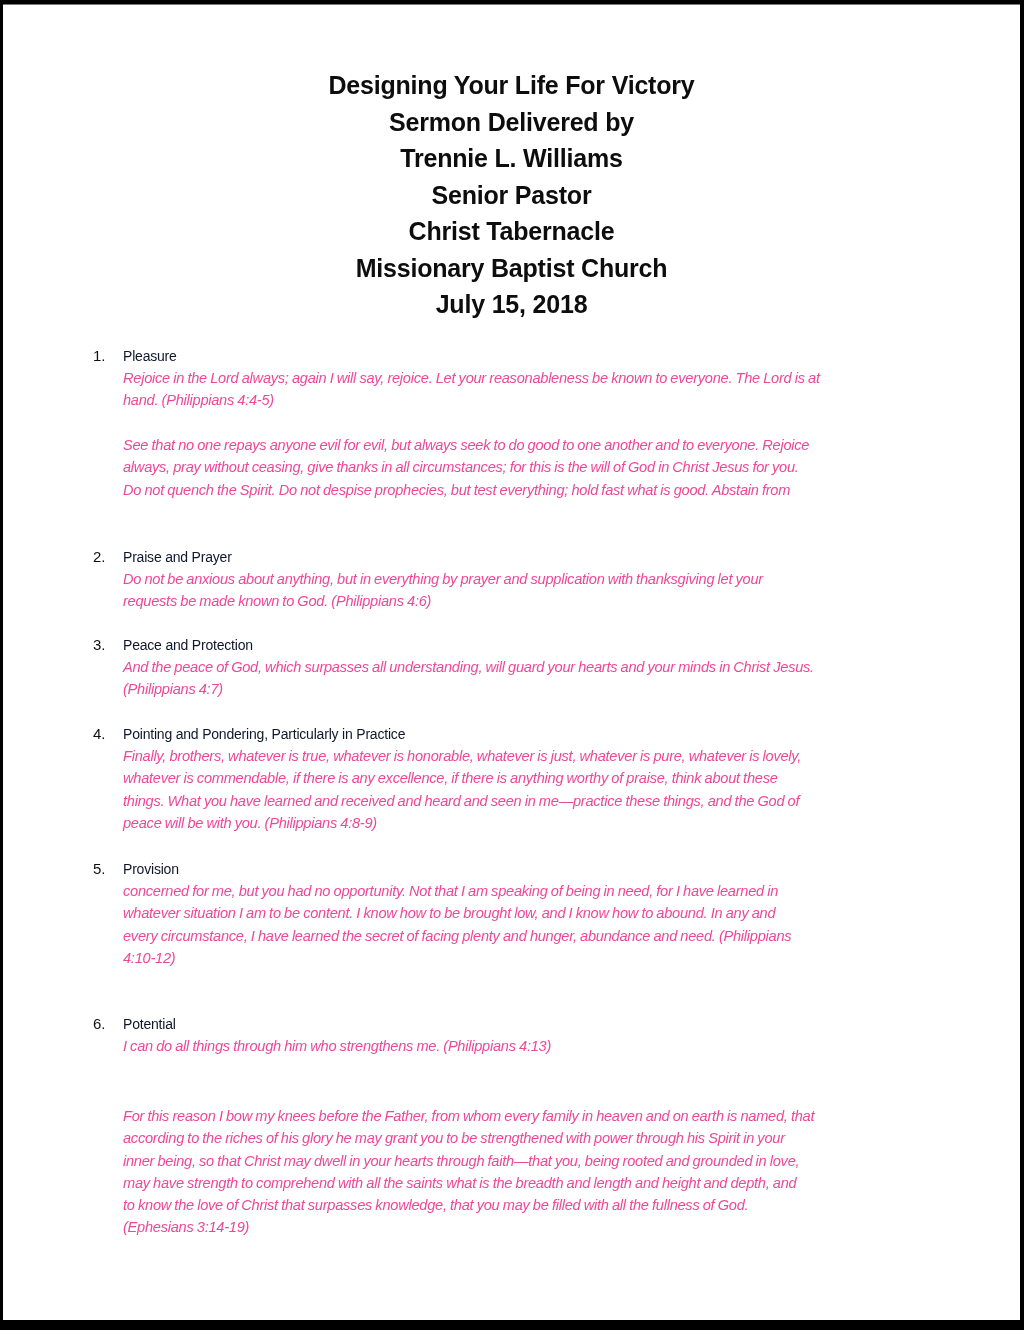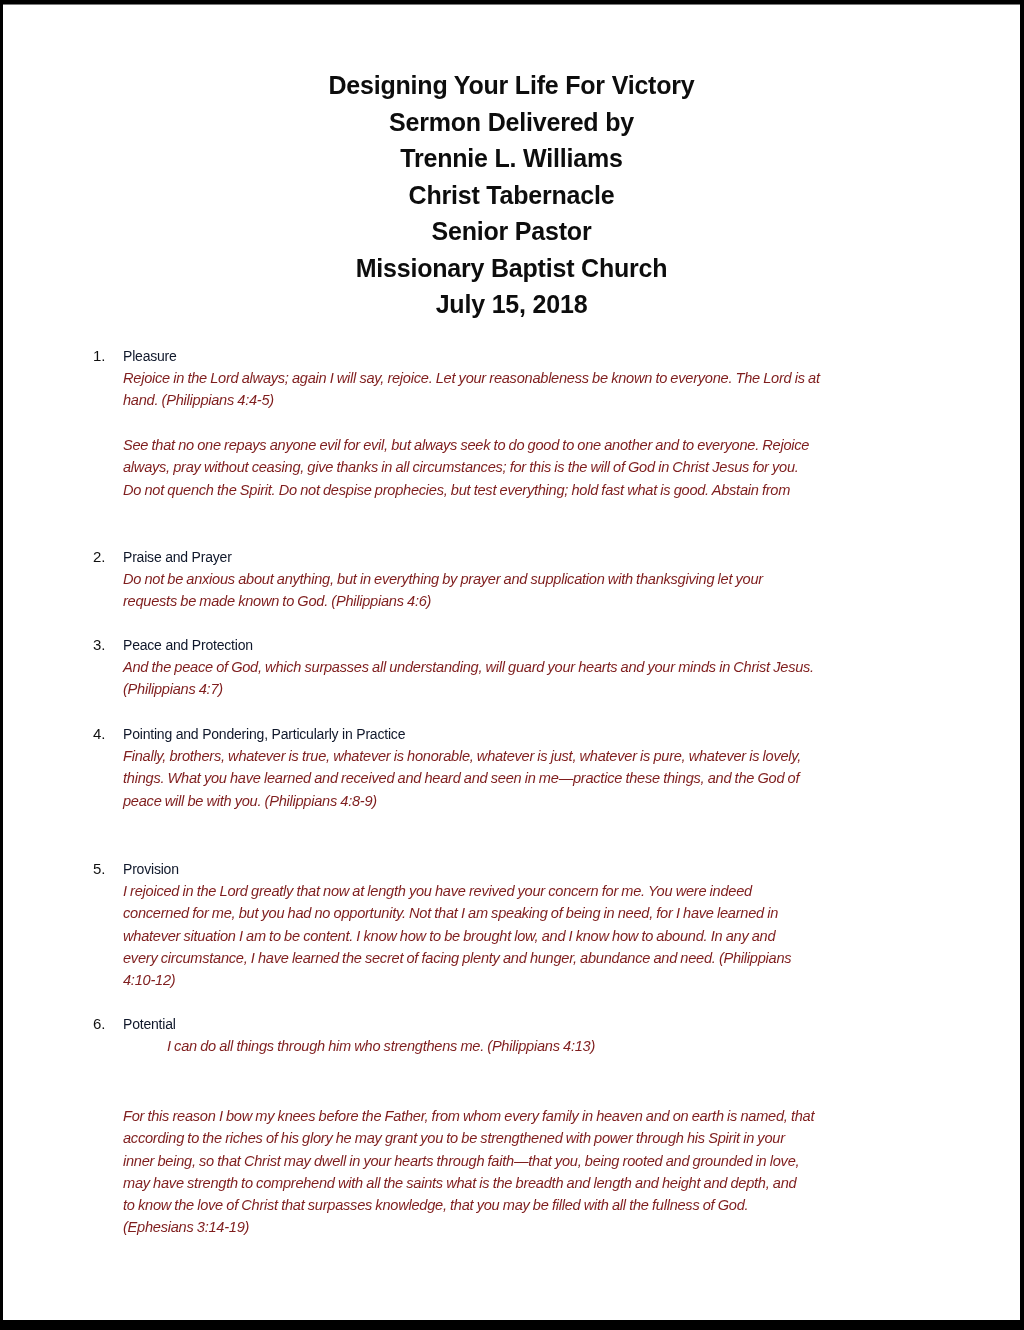--- a/index.html
+++ b/index.html
@@ -69,37 +69,37 @@
       color: #0f172a;
       letter-spacing: -0.2px;
     }
     .para {
       position: absolute;
       left: 120px;
       width: 850px;
       font-style: italic;
       font-size: 14.6px;
       line-height: 22.3px;
-      color: #7f1d1d;
+      color: #ec4899;
       letter-spacing: -0.25px;
       word-spacing: -0.5px;
     }
     .para .ln { display: block; white-space: nowrap; }
   </style>
 </head>
 <body>
 
 <div class="page">
 
   <div class="title-block">
     <span class="title-line">Designing Your Life For Victory</span>
     <span class="title-line">Sermon Delivered by</span>
     <span class="title-line">Trennie L. Williams</span>
+    <span class="title-line">Senior Pastor</span>
     <span class="title-line">Christ Tabernacle</span>
-    <span class="title-line">Senior Pastor</span>
     <span class="title-line">Missionary Baptist Church</span>
     <span class="title-line">July 15, 2018</span>
   </div>
 
   <div class="outline">
 
     <div class="item" style="top:0px;">
       <span class="item-num">1.</span>
       <span class="item-heading">Pleasure</span>
       <div class="para" style="top:22px;">
@@ -129,41 +129,41 @@
         <span class="ln">And the peace of God, which surpasses all understanding, will guard your hearts and your minds in Christ Jesus.</span>
         <span class="ln">(Philippians 4:7)</span>
       </div>
     </div>
 
     <div class="item" style="top:378px;">
       <span class="item-num">4.</span>
       <span class="item-heading">Pointing and Pondering, Particularly in Practice</span>
       <div class="para" style="top:22px;">
         <span class="ln">Finally, brothers, whatever is true, whatever is honorable, whatever is just, whatever is pure, whatever is lovely,</span>
+        <span class="ln">whatever is commendable, if there is any excellence, if there is anything worthy of praise, think about these</span>
         <span class="ln">things. What you have learned and received and heard and seen in me—practice these things, and the God of</span>
         <span class="ln">peace will be with you. (Philippians 4:8-9)</span>
       </div>
     </div>
 
     <div class="item" style="top:513px;">
       <span class="item-num">5.</span>
       <span class="item-heading">Provision</span>
       <div class="para" style="top:22px;">
-        <span class="ln">I rejoiced in the Lord greatly that now at length you have revived your concern for me. You were indeed</span>
         <span class="ln">concerned for me, but you had no opportunity. Not that I am speaking of being in need, for I have learned in</span>
         <span class="ln">whatever situation I am to be content. I know how to be brought low, and I know how to abound. In any and</span>
         <span class="ln">every circumstance, I have learned the secret of facing plenty and hunger, abundance and need. (Philippians</span>
         <span class="ln">4:10-12)</span>
       </div>
     </div>
 
     <div class="item" style="top:668px;">
       <span class="item-num">6.</span>
       <span class="item-heading">Potential</span>
-      <div class="para" style="top:22px;margin-left:44px;">
+      <div class="para" style="top:22px;">
         <span class="ln">I can do all things through him who strengthens me. (Philippians 4:13)</span>
       </div>
       <div class="para" style="top:67px;margin-top:25px;">
         <span class="ln">For this reason I bow my knees before the Father, from whom every family in heaven and on earth is named, that</span>
         <span class="ln">according to the riches of his glory he may grant you to be strengthened with power through his Spirit in your</span>
         <span class="ln">inner being, so that Christ may dwell in your hearts through faith—that you, being rooted and grounded in love,</span>
         <span class="ln">may have strength to comprehend with all the saints what is the breadth and length and height and depth, and</span>
         <span class="ln">to know the love of Christ that surpasses knowledge, that you may be filled with all the fullness of God.</span>
         <span class="ln">(Ephesians 3:14-19)</span>
       </div>

